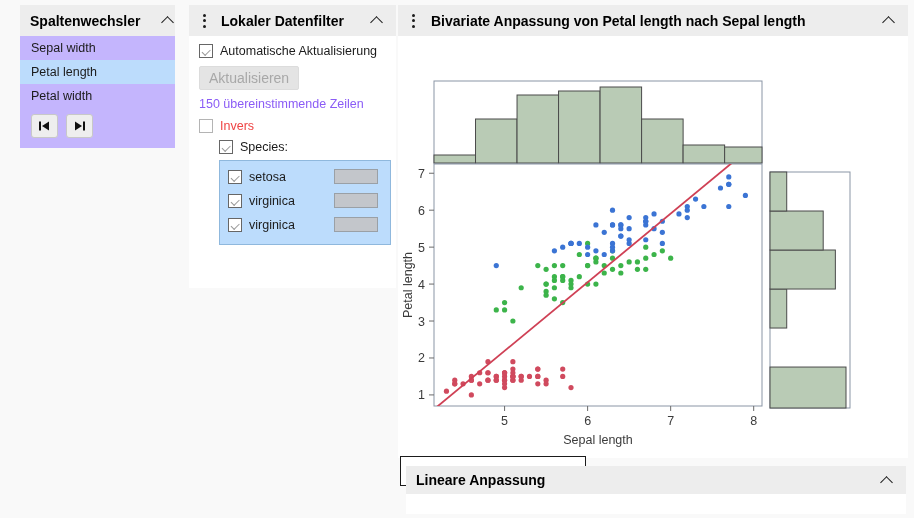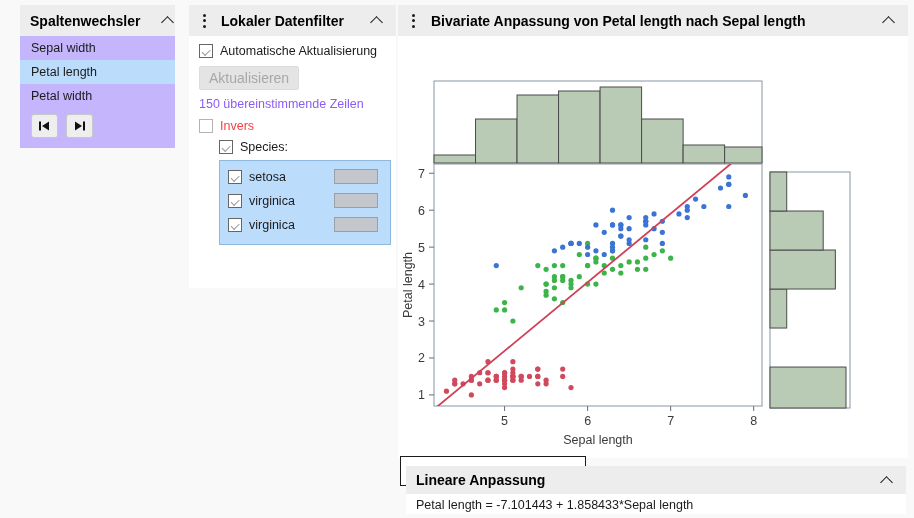--- a/index.html
+++ b/index.html
@@ -411,14 +411,13 @@
       <span class="ltxt">Lineare Anpassung</span>
     </div>
   </div>
 </div>
 
 <div class="panel" id="lfit">
   <div class="panel-header">
     <span class="t">Lineare Anpassung</span>
     <span class="chev"></span>
   </div>
-  <div class="eq">Petal length = -7.101443 + 1.858433*Sepal length</div>
 </div>
 
 </body></html>

